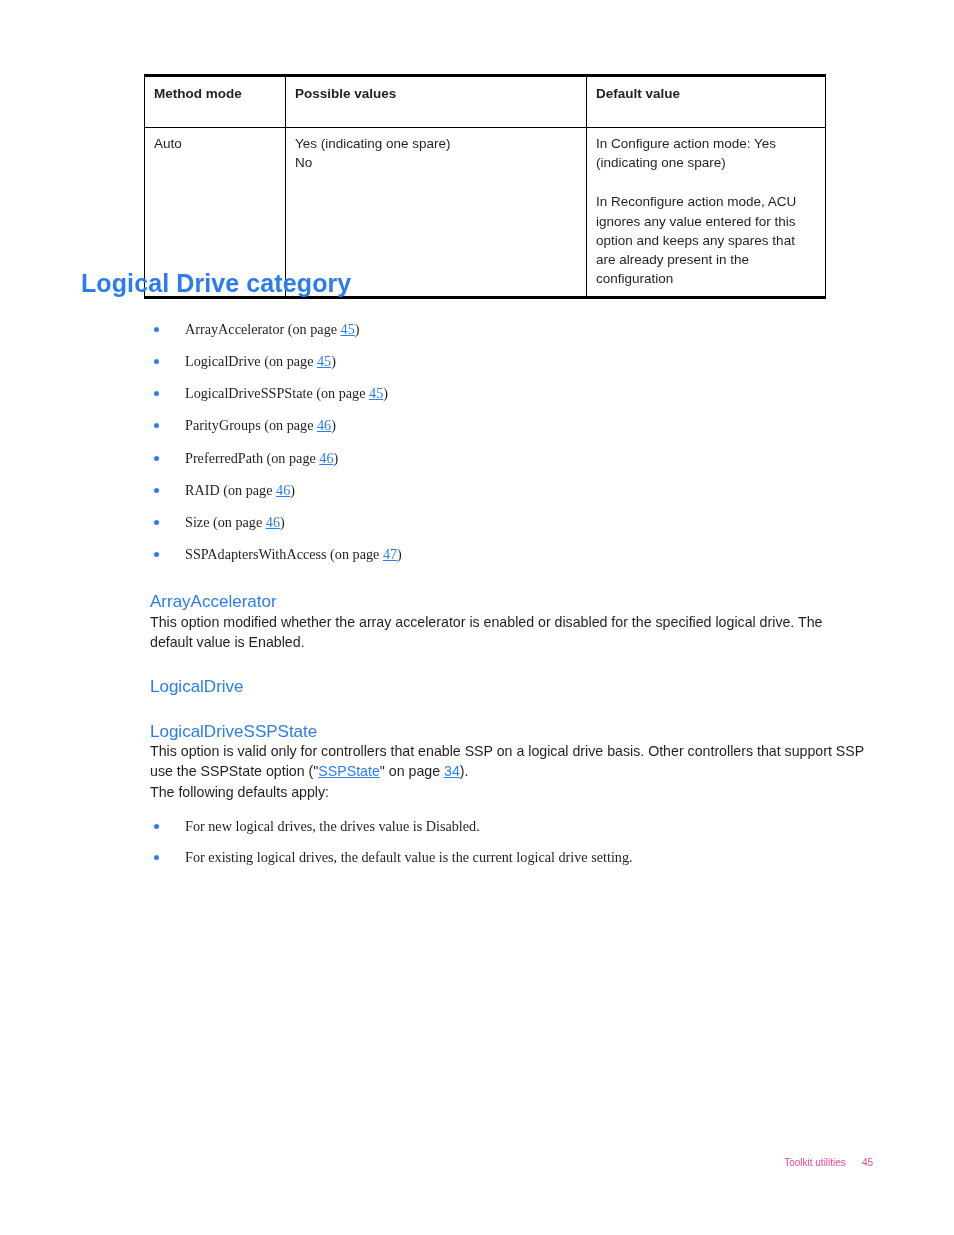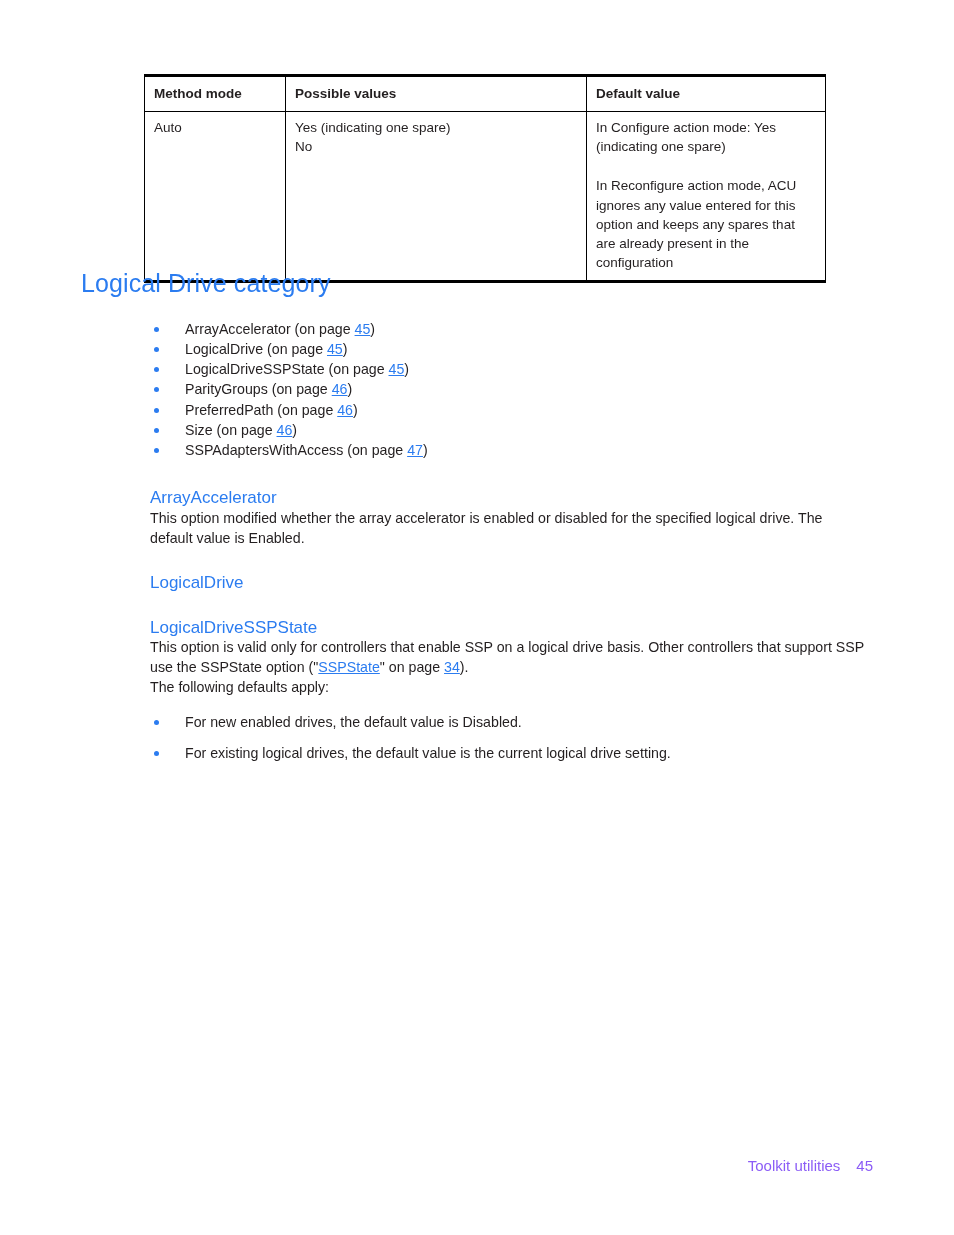--- a/index.html
+++ b/index.html
@@ -46,38 +46,38 @@
     line-height: 1.42;
     text-align: left;
     font-weight: normal;
   }
   .spec-table thead th {
     border-top: 3px solid #000;
     border-bottom: 1px solid #000;
     font-weight: bold;
     font-size: 13.5px;
     padding-top: 7px;
-    padding-bottom: 8px;
+    padding-bottom: 24px;
   }
   .spec-table tbody td {
     border-bottom: 3px solid #000;
     height: 128px;
   }
   .cell-line { display: block; }
   .cell-para { margin: 0 0 9px 0; }
   .cell-para:last-child { margin-bottom: 0; margin-top: 20px; }
 
   
   .h1 {
     position: absolute;
     left: 81px;
     top: 270px;
     margin: 0;
     font-size: 25px;
-    font-weight: normal;
+    font-weight: bold;
     color: #2b7cf0;
     letter-spacing: 0.1px;
     line-height: 1.1;
   }
   .h2 {
     margin: 0;
     font-size: 17px;
     font-weight: normal;
     color: #2b7cf0;
     line-height: 1.15;
@@ -94,20 +94,21 @@
     margin: 0;
     font-size: 14.2px;
     line-height: 1.42;
     color: #231f20;
   }
 
   ul.bullets {
     list-style: none;
     margin: 0;
     padding: 0;
+    font-family: Liberation Serif, serif;
   }
   ul.bullets li {
     position: relative;
     padding-left: 35px;
     font-size: 14.2px;
     line-height: 1.42;
     color: #231f20;
   }
   ul.bullets li::before {
     content: "";
@@ -117,36 +118,36 @@
     width: 5px;
     height: 5px;
     border-radius: 50%;
     background: #2b7cf0;
   }
 
   .link { color: #2b7cf0; }
 
   
   .gap-intro { height: 9px; }
-  .li-gap { }
+  .li-gap { margin-top: 12px; }
   .li-gap-sm { margin-top: 11px; }
   .h2-gap-lg { margin-top: 28px; }
   .h2-gap-md { margin-top: 25px; }
   .after-h2 { margin-top: 12px; }
   .para-gap { margin-top: 12px; }
 
   
   .footer {
     position: absolute;
     left: 0;
     top: 1157px;
     width: 873px;
     text-align: right;
-    font-size: 15px;
-    color: #8b5cf6;
+    font-size: 10px;
+    color: #ec4899;
   }
   .footer .fnum { margin-left: 16px; }
 </style>
 </head>
 <body>
 
 <div class="page">
 
   <table class="spec-table">
     <colgroup>
@@ -198,20 +199,24 @@
       </li>
       <li class="li-gap">
         <span>ParityGroups</span>
         <span>(on page </span><a class="link" href="#">46</a><span>)</span>
       </li>
       <li class="li-gap">
         <span>PreferredPath</span>
         <span>(on page </span><a class="link" href="#">46</a><span>)</span>
       </li>
       <li class="li-gap">
+        <span>RAID</span>
+        <span>(on page </span><a class="link" href="#">46</a><span>)</span>
+      </li>
+      <li class="li-gap">
         <span>Size</span>
         <span>(on page </span><a class="link" href="#">46</a><span>)</span>
       </li>
       <li class="li-gap">
         <span>SSPAdaptersWithAccess</span>
         <span>(on page </span><a class="link" href="#">47</a><span>)</span>
       </li>
     </ul>
 
     <h2 class="h2 h2-gap-lg">ArrayAccelerator</h2>
@@ -219,21 +224,21 @@
 
     <h2 class="h2 h2-gap-md">LogicalDrive</h2>
 
 
     <h2 class="h2 h2-gap-md">LogicalDriveSSPState</h2>
     <p class="para after-h2"><span>This option is valid only for controllers that enable SSP on a logical drive basis. Other controllers that support SSP use the SSPState option ("</span><a class="link" href="#">SSPState</a><span>" on page </span><a class="link" href="#">34</a><span>).</span></p>
 
     <p class="para para-gap">The following defaults apply:</p>
 
     <ul class="bullets" style="margin-top:14px;">
-      <li>For new enabled drives, the default value is Disabled.</li>
+      <li>For new logical drives, the drives value is Disabled.</li>
       <li class="li-gap-sm">For existing logical drives, the default value is the current logical drive setting.</li>
     </ul>
 
   </div>
 
   <div class="footer">
     <span>Toolkit utilities</span><span class="fnum">45</span>
   </div>
 
 </div>

